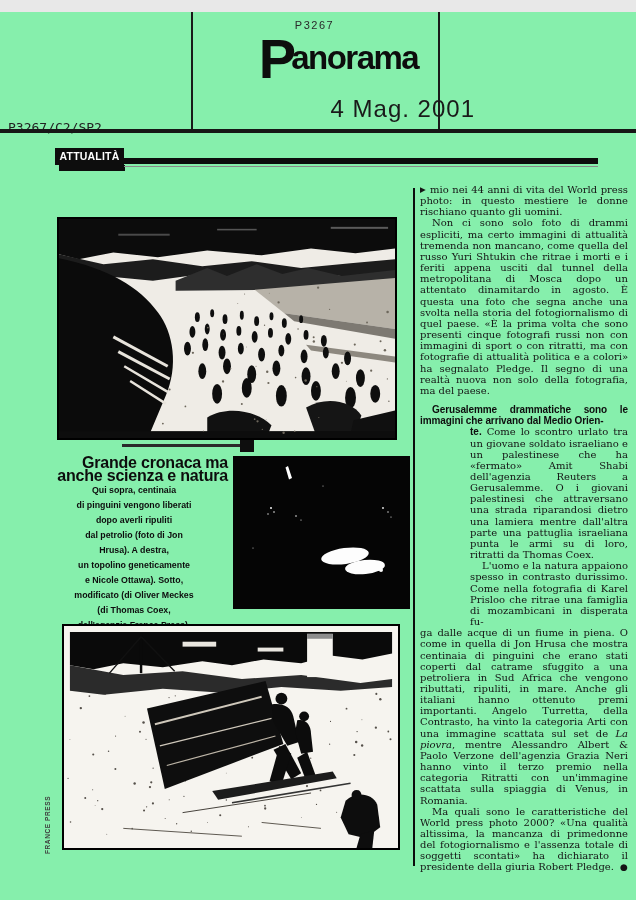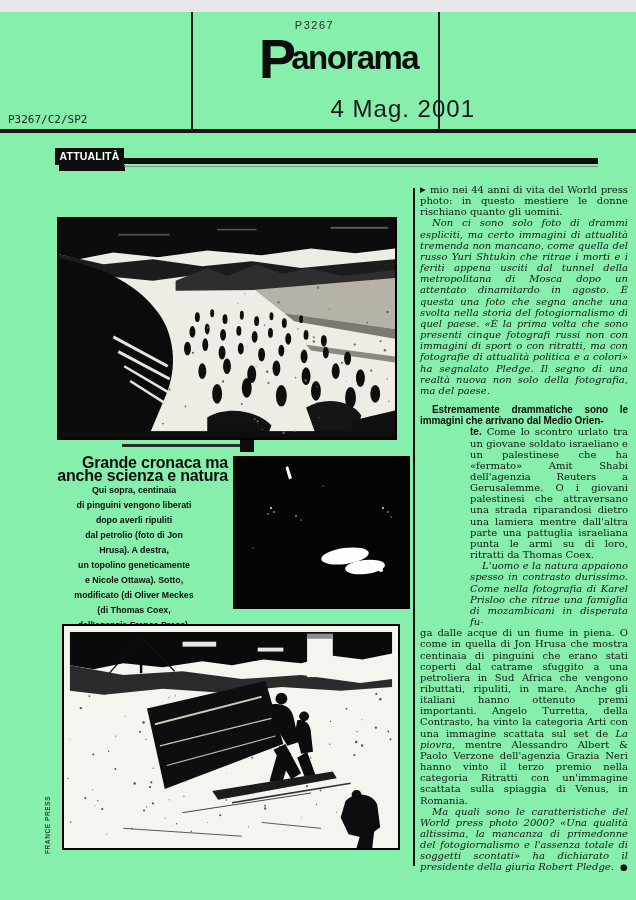--- a/index.html
+++ b/index.html
@@ -11,22 +11,22 @@
   #vline-left{left:191px;} #vline-right{left:438px;}
   #doc-code-small{position:absolute;left:191px;top:7px;width:247px;text-align:center;
     font-size:11px;letter-spacing:1.5px;color:#2a2a2a;}
   #logo{position:absolute;left:191px;top:16px;width:295px;text-align:center;white-space:nowrap;}
   #logo .logo-p{display:inline-block;font-size:56px;font-weight:800;letter-spacing:-3px;
     line-height:0.8;transform:translateY(9px);color:#0d0d0d;}
   #logo .logo-rest{display:inline-block;font-size:33px;font-weight:800;letter-spacing:-1.5px;
     margin-left:-2px;color:#0d0d0d;}
   #issue-date{position:absolute;left:191px;top:83px;width:284px;text-align:right;
     font-size:24px;font-weight:400;letter-spacing:1px;color:#1a1a1a;}
-  #file-code{position:absolute;left:8px;top:101px;font-family:"DejaVu Sans Mono",monospace;
-    font-size:11px;color:#222;}
+  #file-code{position:absolute;left:8px;top:108px;font-family:"DejaVu Sans Mono",monospace;
+    font-size:13px;color:#222;}
   #main-rule{position:absolute;left:0;top:117px;width:636px;height:4px;background:#161616;}
 
   
   #section-label{position:absolute;left:55px;top:136px;width:69px;height:17px;background:#0d0d0d;
     color:#fdfdfd;font-size:10.5px;font-weight:700;line-height:17px;text-align:center;letter-spacing:0.2px;}
   #section-shadow{position:absolute;left:59px;top:153px;width:66px;height:6px;background:#0d0d0d;}
   #section-bar{position:absolute;left:124px;top:146px;width:474px;height:6px;background:#0d0d0d;}
   #section-bar-thin{position:absolute;left:124px;top:154px;width:474px;height:1px;background:#8a8a8a;}
 
   
@@ -45,21 +45,21 @@
     font-weight:700;font-size:16px;line-height:12.5px;color:#0d0d0d;letter-spacing:-0.2px;}
   #caption-body{position:absolute;left:40px;top:471px;width:188px;text-align:center;
     font-weight:700;font-size:8.8px;line-height:15px;color:#0d0d0d;}
 
   
   #col-divider{position:absolute;left:413px;top:176px;width:2px;height:678px;background:#0c0c0c;}
   #article{position:absolute;left:420px;top:172px;width:208px;
     font-family:"DejaVu Serif",serif;font-size:10px;line-height:11.15px;
     text-align:justify;color:#141414;}
   #article p{margin:0;}
-  #article .ind{text-indent:12px;font-style:italic;}
+  #article .ind{text-indent:12px;}
   #article .lead{font-family:"Liberation Sans",sans-serif;font-weight:700;font-size:10px;
     line-height:11.2px;margin-top:8px;letter-spacing:-0.1px;text-indent:12px;color:#0e0e0e;}
   #article .wrapblk{padding-left:50px;}
   #article .wrapblk .boldlead{font-family:"Liberation Sans",sans-serif;font-weight:700;color:#0e0e0e;}
   #article .marker{font-family:"DejaVu Sans",sans-serif;font-size:7.5px;vertical-align:1px;
     padding-right:4px;}
   #article .endmark{font-family:"DejaVu Sans",sans-serif;font-size:9px;padding-left:6px;}
   #article .it{font-style:italic;}
 </style>
 </head>
@@ -364,21 +364,21 @@
       <path d="M60,206 L180,214" stroke="#5c574f" stroke-width="1" fill="none"></path>
       <path d="M200,200 L260,206" stroke="#5c574f" stroke-width="1" fill="none"></path>
     </svg>
   </div>
   <div id="photo-credit">FRANCE PRESS</div>
 
   <div id="col-divider"></div>
   <div id="article">
     <p><span class="marker">▶</span><span>mio nei 44 anni di vita del World press photo: in questo mestiere le donne rischiano quanto gli uomini.</span></p>
     <p class="ind">Non ci sono solo foto di drammi espliciti, ma certo immagini di attualità tremenda non mancano, come quella del russo Yuri Shtukin che ritrae i morti e i feriti appena usciti dal tunnel della metropolitana di Mosca dopo un attentato dinamitardo in agosto. È questa una foto che segna anche una svolta nella storia del fotogiornalismo di quel paese. «È la prima volta che sono presenti cinque fotografi russi non con immagini di sport o con ritratti, ma con fotografie di attualità politica e a colori» ha segnalato Pledge. Il segno di una realtà nuova non solo della fotografia, ma del paese.</p>
-    <p class="lead">Estremamente drammatiche sono le immagini che arrivano dal Medio Orien-</p>
+    <p class="lead">Gerusalemme drammatiche sono le immagini che arrivano dal Medio Orien-</p>
     <div class="wrapblk">
       <p><span class="boldlead">te.</span><span> Come lo scontro urlato tra un giovane soldato israeliano e un palestinese che ha «fermato» Amit Shabi dell'agenzia Reuters a Gerusalemme. O i giovani palestinesi che attraversano una strada riparandosi dietro una lamiera mentre dall'altra parte una pattuglia israeliana punta le armi su di loro, ritratti da Thomas Coex.</span></p>
       <p class="ind">L'uomo e la natura appaiono spesso in contrasto durissimo. Come nella fotografia di Karel Prisloo che ritrae una famiglia di mozambicani in disperata fu-</p>
     </div>
     <p><span>ga dalle acque di un fiume in piena. O come in quella di Jon Hrusa che mostra centinaia di pinguini che erano stati coperti dal catrame sfuggito a una petroliera in Sud Africa che vengono ributtati, ripuliti, in mare. Anche gli italiani hanno ottenuto premi importanti. Angelo Turretta, della Contrasto, ha vinto la categoria Arti con una immagine scattata sul set de </span><span class="it">La piovra</span><span>, mentre Alessandro Albert &amp; Paolo Verzone dell'agenzia Grazia Neri hanno vinto il terzo premio nella categoria Ritratti con un'immagine scattata sulla spiaggia di Venus, in Romania.</span></p>
     <p class="ind"><span>Ma quali sono le caratteristiche del World press photo 2000? «Una qualità altissima, la mancanza di primedonne del fotogiornalismo e l'assenza totale di soggetti scontati» ha dichiarato il presidente della giuria Robert Pledge.</span><span class="endmark">●</span></p>
   </div>
 
 </div>
 

